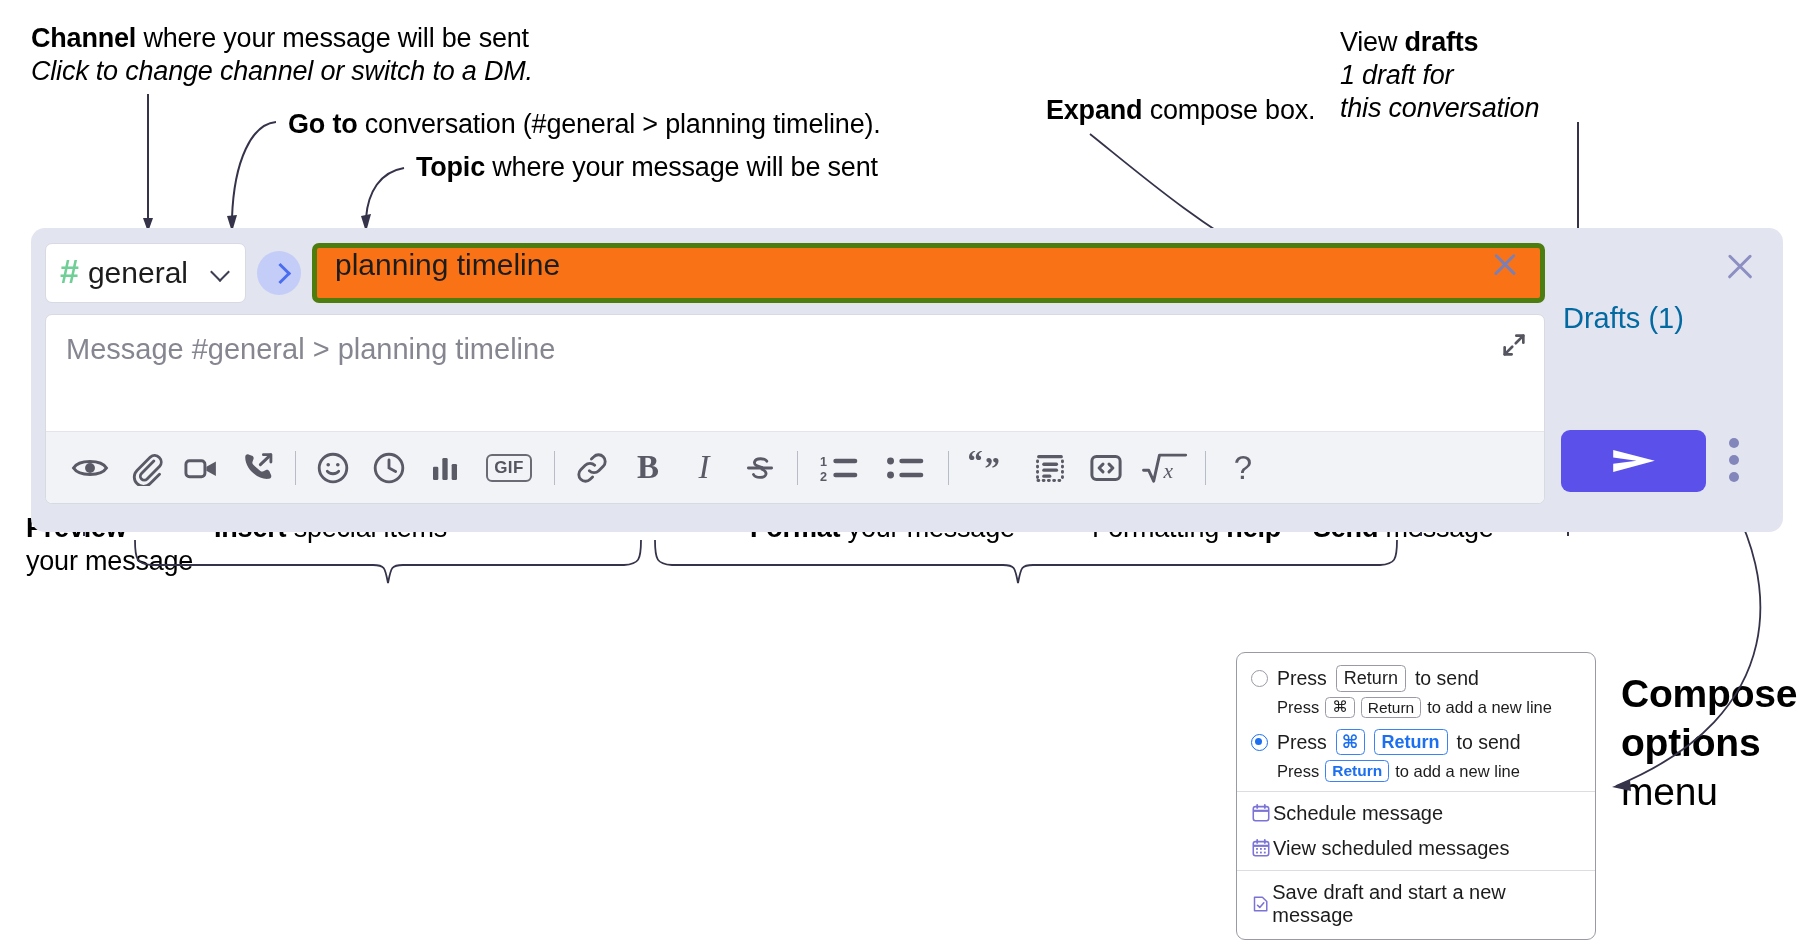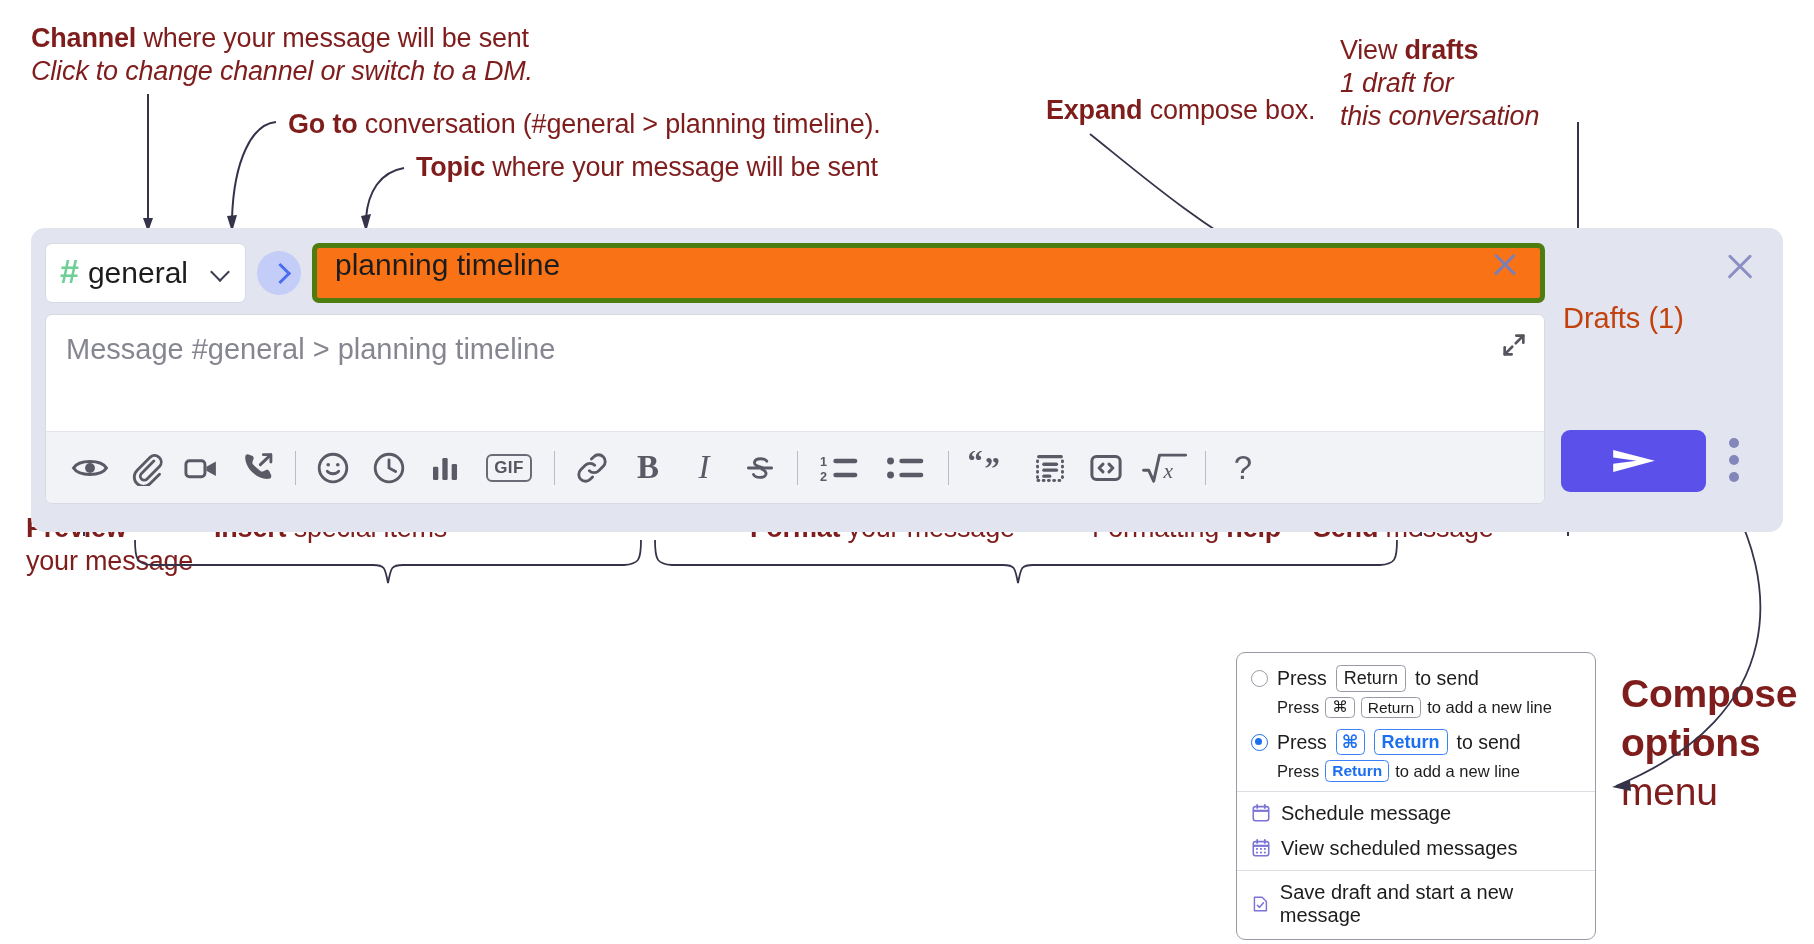--- a/index.html
+++ b/index.html
@@ -13,21 +13,21 @@
     color: #2e2e44;
     overflow: hidden;
   }
   .stage { position: absolute; inset: 0; }
 
   
   .anno {
     position: absolute;
     font-size: 27px;
     line-height: 1.22;
-    color: #7f1d1d;
+    color: #000000;
     white-space: nowrap;
     letter-spacing: -0.2px;
   }
   .anno b { font-weight: 700; }
   .anno i { font-style: italic; }
   .anno.big { font-size: 39px; font-weight: 700; line-height: 1.25; }
 
   
   .overlay { position: absolute; inset: 0; pointer-events: none; }
 
@@ -214,21 +214,21 @@
     width: 32px; height: 3.4px;
     background: #8c8fc2;
     border-radius: 2px;
   }
   .rail-close::before { transform: rotate(45deg); }
   .rail-close::after  { transform: rotate(-45deg); }
   .drafts-link {
     position: absolute;
     left: 18px; top: 74px;
     font-size: 29px;
-    color: #c2410c;
+    color: #0369a1;
   }
   .send-btn {
     position: absolute;
     left: 16px; top: 202px;
     width: 145px; height: 62px;
     background: #5b51ea;
     border-radius: 9px;
     display: flex; align-items: center; justify-content: center;
   }
   .kebab {
@@ -285,21 +285,21 @@
   .key.blue { border-color: #3b82f6; color: #1b6ff0; font-weight: 700; }
   .key.sym { font-family: "DejaVu Sans", sans-serif; padding: 1px 5px; }
   .opt-sub {
     display: flex; align-items: center; gap: 6px;
     font-size: 16.5px; color: #1d1c1d;
     margin: 5px 0 9px 26px;
   }
   .opt-sub .key { font-size: 15.5px; padding: 0px 6px; }
   .divider { height: 1px; background: #dcdce2; margin: 4px 0; }
   .menu-item {
-    display: flex; align-items: center; gap: 10px;
+    display: flex; align-items: center; gap: 2px;
     font-size: 20px; color: #1d1c1d;
     padding: 6px 14px;
   }
 
   
 </style>
 </head>
 <body>
 
 <div class="stage">
@@ -314,21 +314,21 @@
   </div>
 
   <div class="anno" style="left:416px; top:151px;">
     <b>Topic</b><span> where your message will be sent</span>
   </div>
 
   <div class="anno" style="left:1046px; top:94px;">
     <b>Expand</b><span> compose box.</span>
   </div>
 
-  <div class="anno" style="left:1340px; top:34px;">
+  <div class="anno" style="left:1340px; top:26px;">
     <div><span>View </span><b>drafts</b></div>
     <div><i>1 draft for</i></div>
     <div><i>this conversation</i></div>
   </div>
 
   <div class="anno" style="left:26px; top:512px;">
     <div><b>Preview</b></div>
     <div><span>your message</span></div>
   </div>
 

